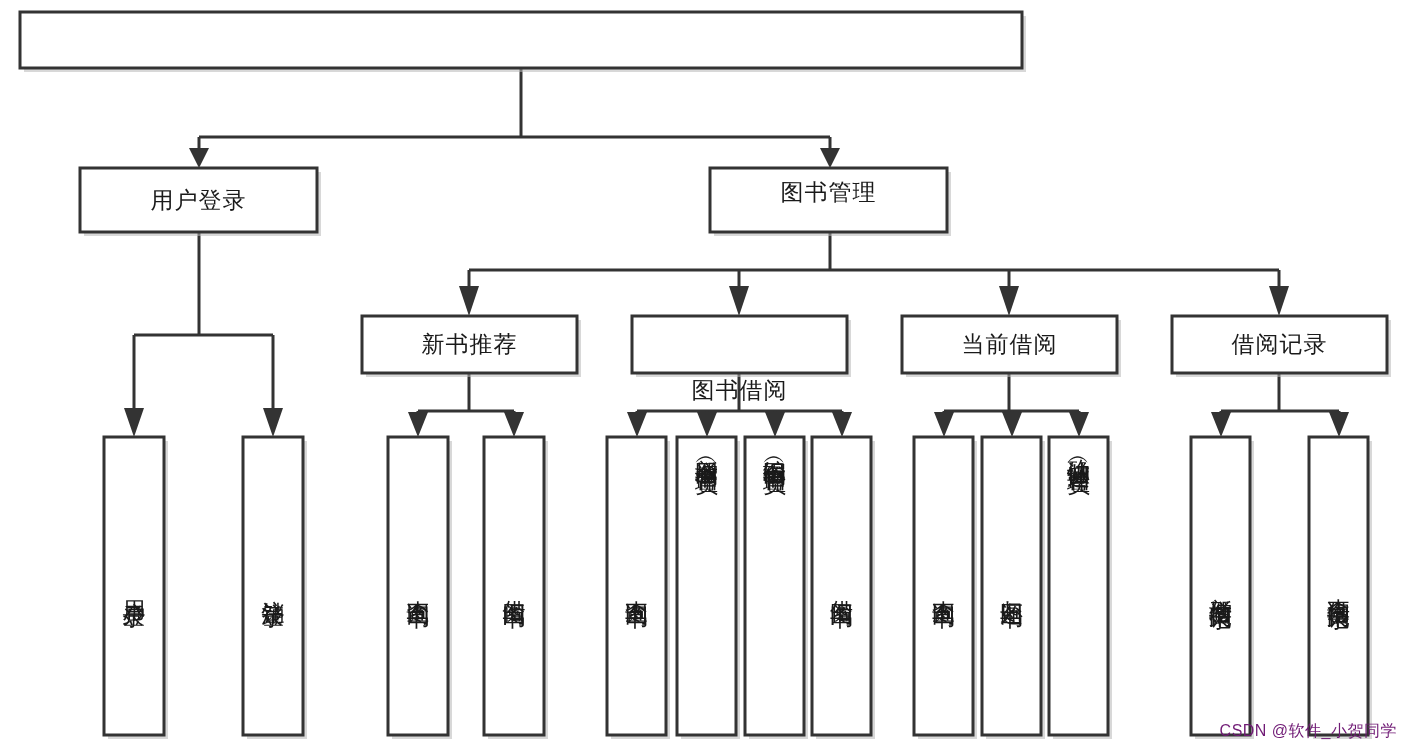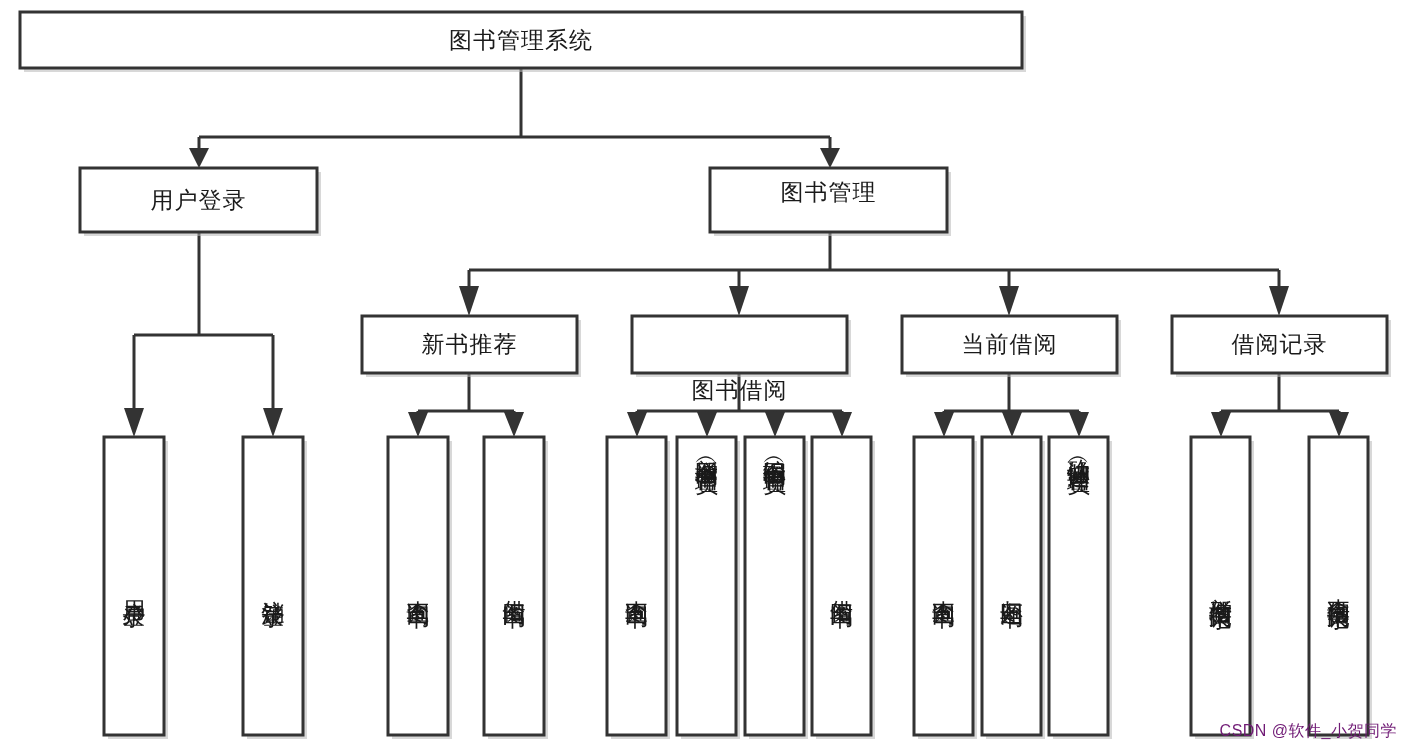--- a/index.html
+++ b/index.html
@@ -225,21 +225,20 @@
     <rect class="node-shadow" x="1053" y="441" width="59" height="298"></rect>
     <rect class="node-box" x="1049" y="437" width="59" height="298"></rect>
 
     <rect class="node-shadow" x="1195" y="441" width="59" height="298"></rect>
     <rect class="node-box" x="1191" y="437" width="59" height="298"></rect>
 
     <rect class="node-shadow" x="1313" y="441" width="59" height="298"></rect>
     <rect class="node-box" x="1309" y="437" width="59" height="298"></rect>
   </svg>
 
-  <div class="node-label-h" style="left:20px; top:12px; width:1002px; height:56px;">图书管理系统</div>
 
   <div class="node-label-h" style="left:80px; top:168px; width:237px; height:64px;">用户登录</div>
   <div class="node-label-h" style="left:710px; top:168px; width:237px; height:48px;">图书管理</div>
 
   <div class="node-label-h" style="left:362px; top:316px; width:215px; height:57px;">新书推荐</div>
   <div class="node-label-h" style="left:632px; top:316px; width:215px; height:57px;margin-top:46px;">图书借阅</div>
   <div class="node-label-h" style="left:902px; top:316px; width:215px; height:57px;">当前借阅</div>
   <div class="node-label-h" style="left:1172px; top:316px; width:215px; height:57px;">借阅记录</div>
 
   <div class="node-label-v" style="left:104px; top:437px; width:60px; height:298px;">用户登录</div>

